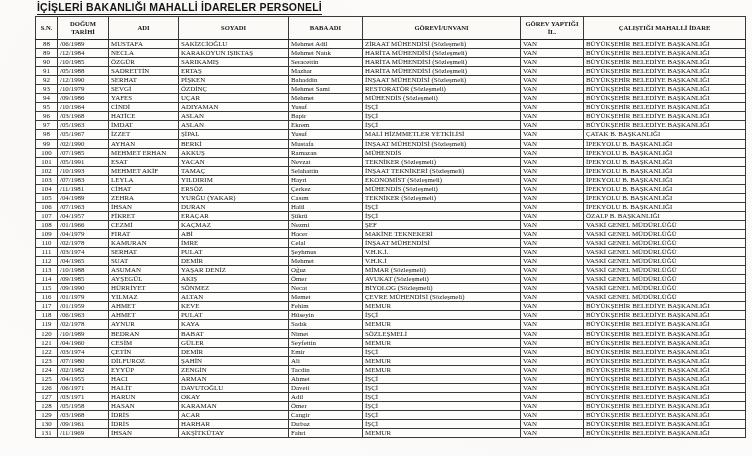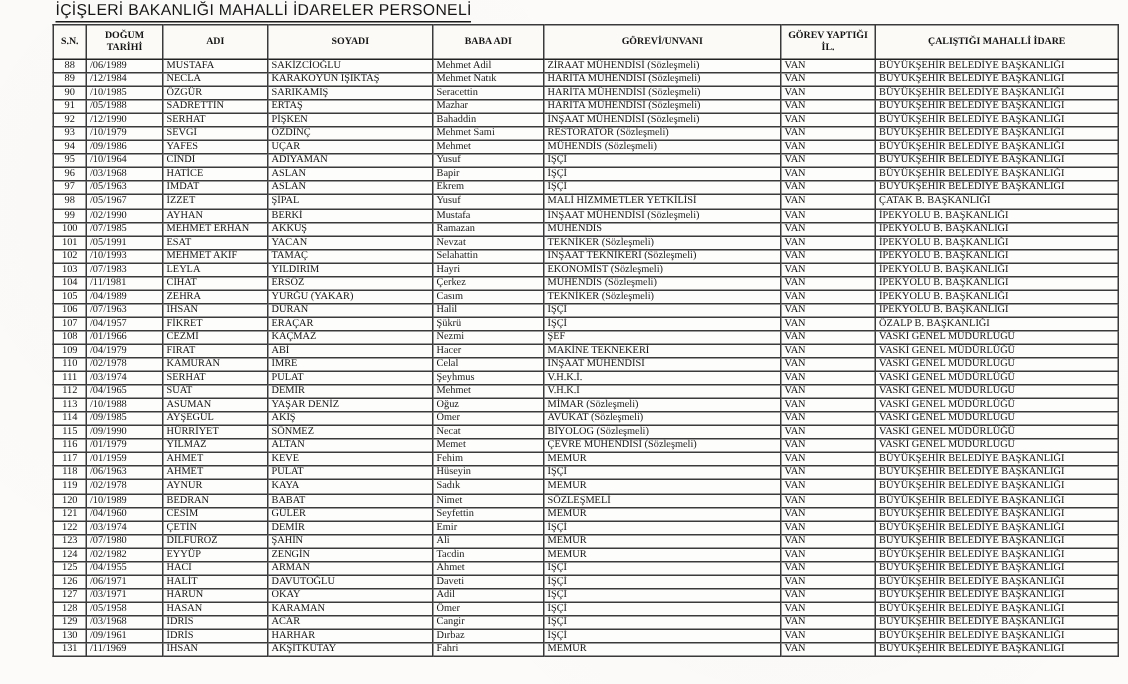--- a/index.html
+++ b/index.html
@@ -18,21 +18,21 @@
     background:
       radial-gradient(circle at 20% 30%, rgba(0,0,0,0.015), transparent 40%),
       radial-gradient(circle at 70% 60%, rgba(0,0,0,0.02), transparent 45%),
       #fcfbf9;
   }
   .doc-title {
     position: absolute;
     left: 37px;
     top: 1px;
     font-family: "Liberation Sans", sans-serif;
-    font-weight: normal;
+    font-weight: bold;
     font-size: 10.5px;
     letter-spacing: 0.2px;
     color: #151515;
     border-bottom: 1.6px solid #1a1a1a;
     padding-bottom: 1px;
   }
   table.personnel {
     position: absolute;
     left: 35px;
     top: 16px;

